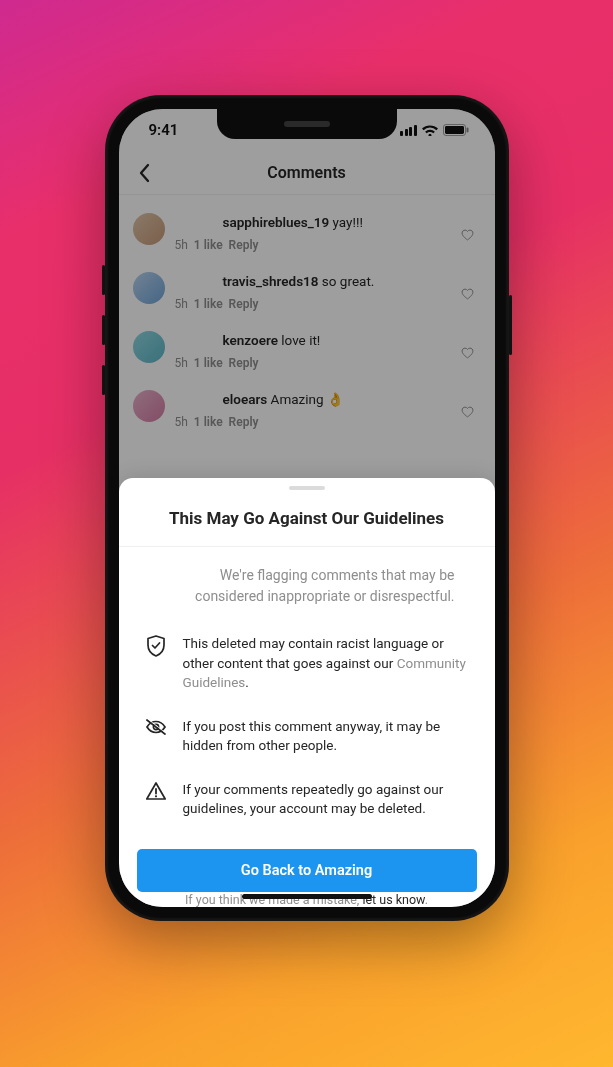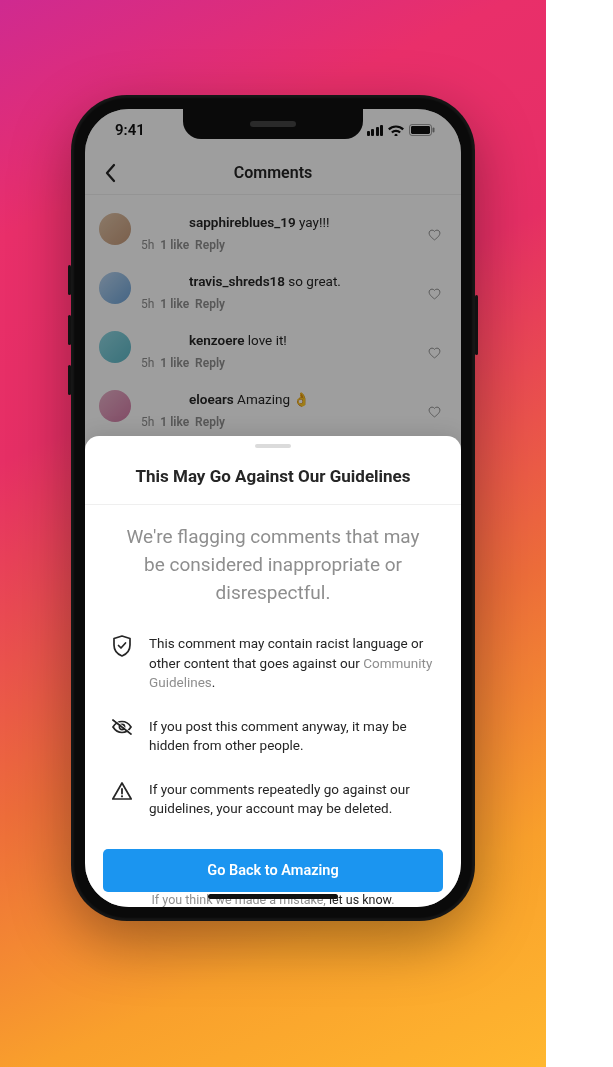--- a/index.html
+++ b/index.html
@@ -1,21 +1,21 @@
 <!DOCTYPE html>
 <html><head>
   <meta charset="utf-8">
   <style>
     * { margin: 0; padding: 0; box-sizing: border-box; }
     body {
       font-family: -apple-system, BlinkMacSystemFont, "Segoe UI", Roboto, Helvetica, Arial, sans-serif;
       -webkit-font-smoothing: antialiased;
     }
     .canvas {
-      width: 546px;
+      width: 613px;
       height: 1067px;
       background: linear-gradient(155deg,
         #cf2a90 0%,
         #e92f6a 18%,
         #e62f65 35%,
         #ed6d3a 62%,
         #f9a02c 82%,
         #ffb72f 100%);
       display: flex;
       align-items: flex-start;
@@ -160,23 +160,23 @@
     }
     .sheet-title {
       text-align: center;
       font-size: 17px;
       font-weight: 700;
       color: #262626;
       padding: 18px 20px 18px;
       border-bottom: 1px solid #efefef;
     }
     .sheet-intro {
-      text-align: center;
+      text-align: right;
       color: #8e8e8e;
-      font-size: 19px;
+      font-size: 14px;
       line-height: 1.45;
       padding: 18px 40px 8px;
     }
     .bullets { padding: 8px 26px 4px; }
     .bullet {
       display: flex; gap: 16px;
       padding: 12px 0;
       align-items: flex-start;
     }
     .bullet-icon {
@@ -340,21 +340,21 @@
         <div class="bullets">
 
           <div class="bullet">
             <div class="bullet-icon">
               <svg width="20" height="22" viewBox="0 0 20 22">
                   <path d="M10 1 L18 3.5 V10 C18 15 14.5 19.2 10 21 C5.5 19.2 2 15 2 10 V3.5 Z" fill="none" stroke="#262626" stroke-width="1.7" stroke-linejoin="round"></path>
                   <path d="M6.5 10.5 L9 13 L13.5 8" fill="none" stroke="#262626" stroke-width="1.7" stroke-linecap="round" stroke-linejoin="round"></path>
                 </svg>
             </div>
             <div class="bullet-text">
-              <span>This comment may contain racist language or other content that goes against our </span><span class="link">Community Guidelines</span><span>.</span>
+              <span>This deleted may contain racist language or other content that goes against our </span><span class="link">Community Guidelines</span><span>.</span>
             </div>
           </div>
 
           <div class="bullet">
             <div class="bullet-icon">
               <svg width="22" height="18" viewBox="0 0 22 18">
                   <path d="M2 9 C2 9 5.5 3.5 11 3.5 C16.5 3.5 20 9 20 9 C20 9 16.5 14.5 11 14.5 C5.5 14.5 2 9 2 9 Z" fill="none" stroke="#262626" stroke-width="1.7"></path>
                   <circle cx="11" cy="9" r="2.6" fill="none" stroke="#262626" stroke-width="1.7"></circle>
                   <line x1="2" y1="2" x2="20" y2="16" stroke="#262626" stroke-width="1.9" stroke-linecap="round"></line>
                   <line x1="2" y1="2" x2="20" y2="16" stroke="#fff" stroke-width="0.8" stroke-linecap="round" transform="translate(0.8,-1)"></line>

